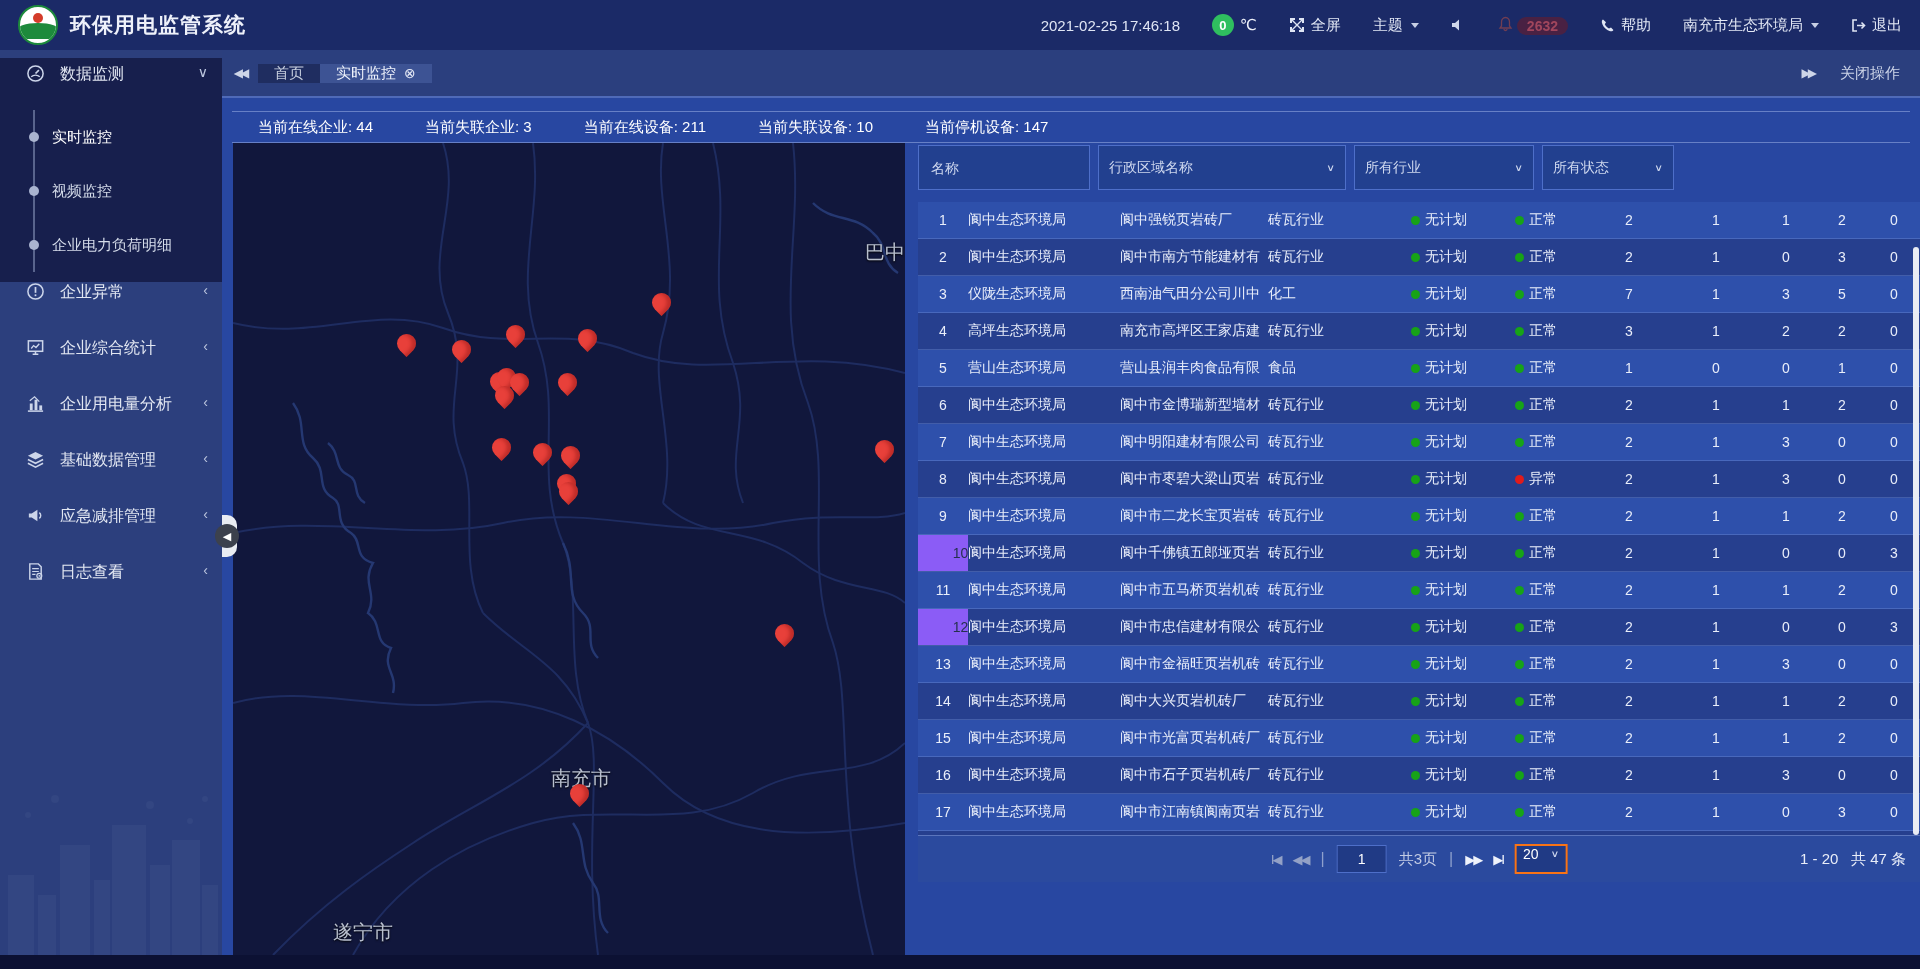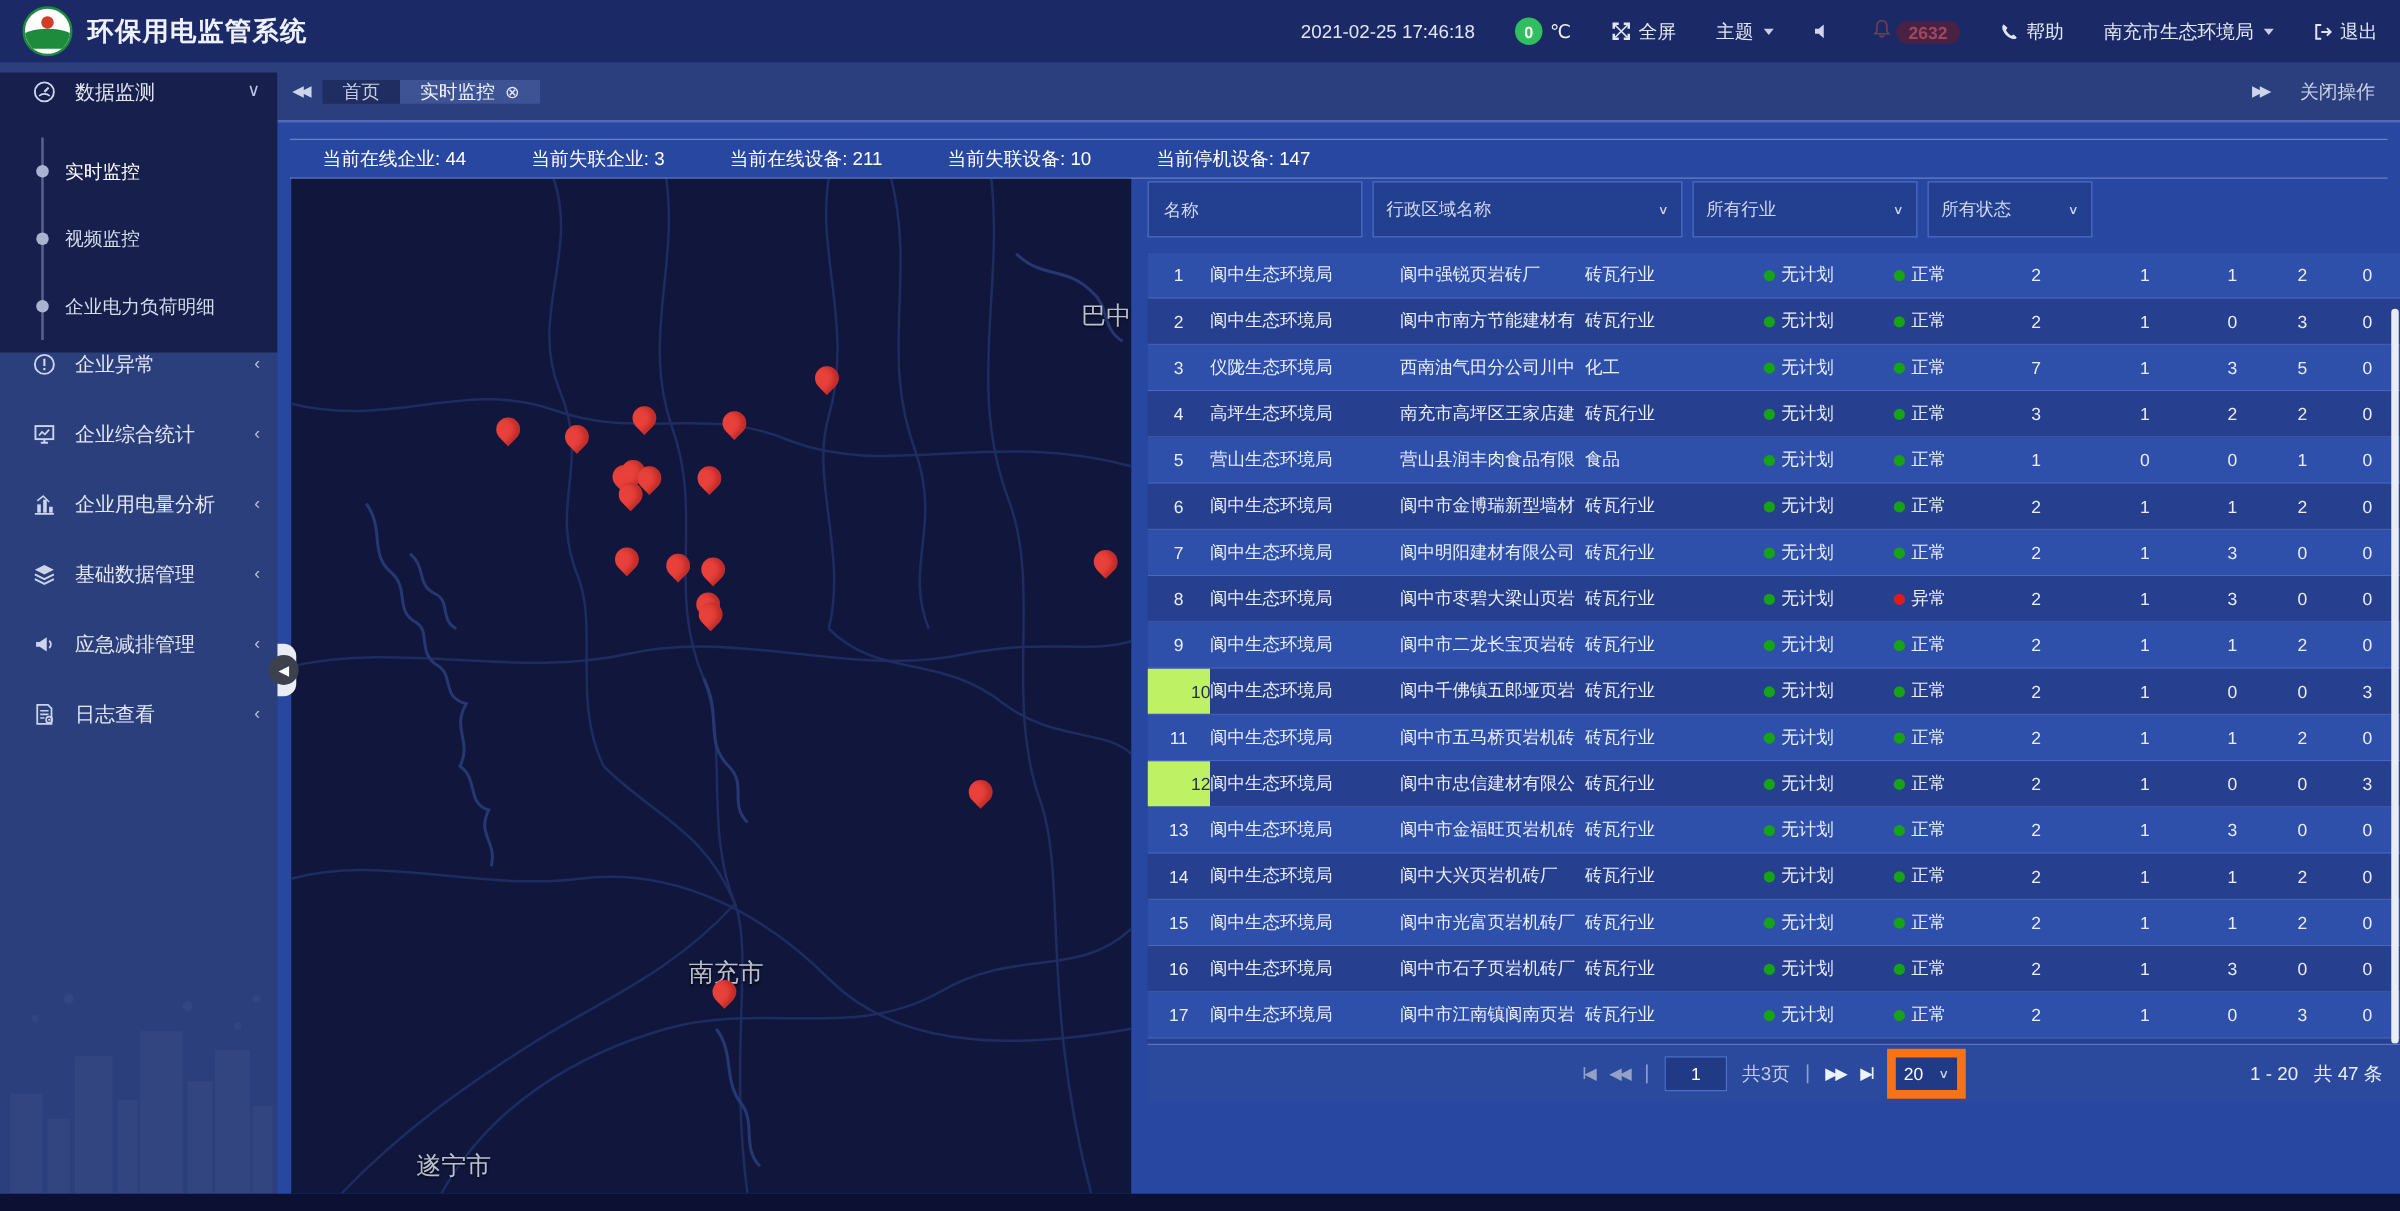--- a/index.html
+++ b/index.html
@@ -70,33 +70,33 @@
   .thgroup .glab{text-align:center;font-style:italic;padding-top:4px;}
   .thgroup .gsubs{display:grid;grid-template-columns:56px 56px 48px;padding-top:8px;}
   .thgroup .gsubs span{text-align:center;}
   .tbody{height:633px;overflow:hidden;position:relative;background:#27418f;}
   .trow{display:grid;grid-template-columns:var(--cols);height:36px;align-items:center;color:#e9eefa;font-size:14px;border-bottom:1px solid rgba(120,150,220,.35);}
   .trow:nth-child(odd){background:#2e50ab;}
   .trow:nth-child(even){background:#263f8e;}
   .td{overflow:hidden;white-space:nowrap;text-overflow:ellipsis;}
   .td.c{text-align:center;}
   .td-idx{height:100%;display:flex;align-items:center;justify-content:center;}
-  .td-idx.hl{background:#bef264;color:#25304e;padding-left:35px;}
+  .td-idx.hl{background:#8b5cf6;color:#25304e;padding-left:35px;}
   .statcell{display:flex;align-items:center;justify-content:center;gap:5px;}
   .dot{width:9px;height:9px;border-radius:50%;flex:none;}
   .dot.green{background:#17a317;}
   .dot.red{background:#e11b1b;}
   .scrollthumb{position:absolute;right:1px;top:45px;width:6px;height:588px;background:#e9ecf4;border-radius:3px;}
   .pager{height:46px;background:#2b4a9e;border-top:1px solid rgba(150,170,225,.45);margin-left:6px;width:1002px;position:relative;color:#c2cbe4;display:flex;align-items:center;}
   .pgcenter{position:absolute;left:50%;transform:translateX(-50%);display:flex;align-items:center;gap:12px;font-size:15px;}
   .pgico{font-size:13px;letter-spacing:-2px;cursor:pointer;color:#93a1c6;}
   .pgico.on{color:#eef2fb;}
   .pgsep{color:#8fa0cd;font-size:16px;}
   .pginput{width:44px;height:24px;background:#203a85;border:1px solid #4e6fc9;color:#fff;text-align:center;font-size:14px;}
-  .pgsize{background:#203a85;border:7px solid #f97316;color:#fff;height:26px;display:flex;align-items:center;padding:0 6px;gap:4px;font-size:14px;cursor:pointer;}
+  .pgsize{background:#203a85;border:2px solid #f97316;color:#fff;height:26px;display:flex;padding:0 6px;gap:4px;font-size:14px;cursor:pointer;}
   .pgright{position:absolute;right:14px;color:#e8edf8;font-size:15px;}
   .footer{position:absolute;left:0;right:0;bottom:0;height:14px;background:#0c1133;z-index:12;}
 </style>
 </head>
 <body>
 
 <div id="app">
 
   <div class="topbar">
     <div class="logo"></div>

